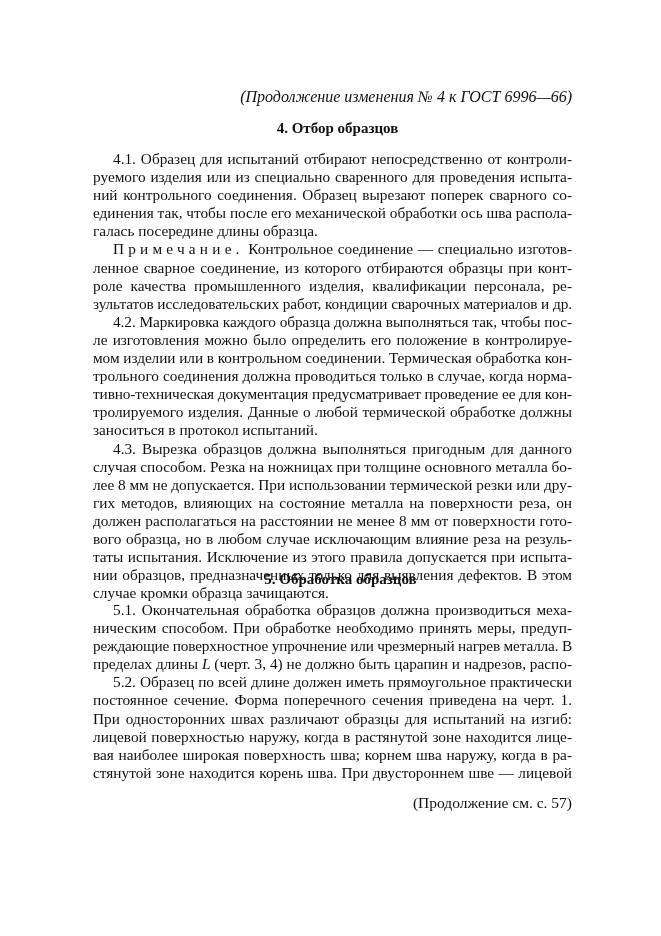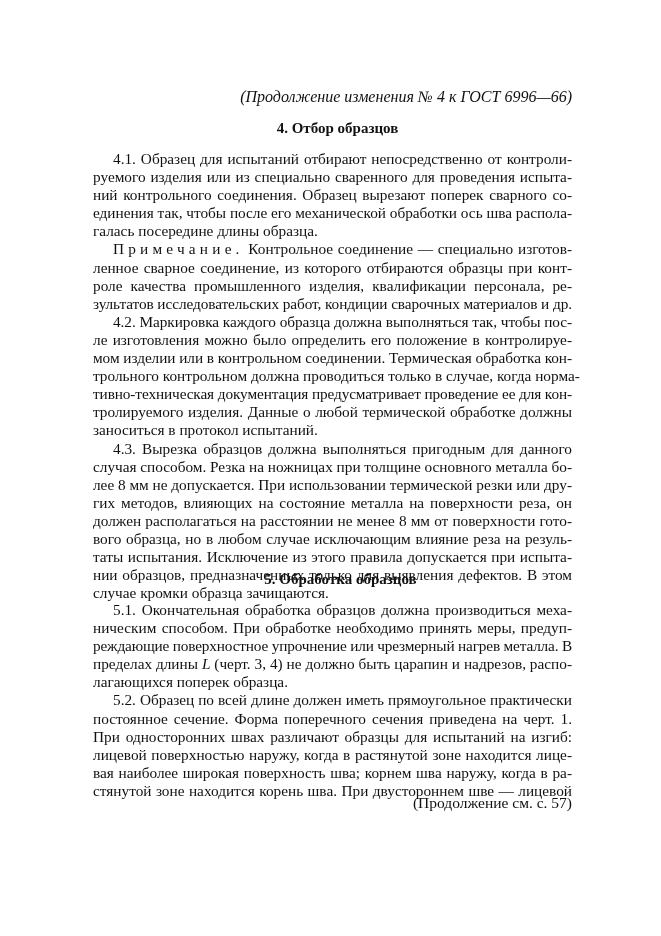--- a/index.html
+++ b/index.html
@@ -87,21 +87,21 @@
     <span class="line"><span style="white-space: nowrap;">ний контрольного соединения. Образец вырезают поперек сварного со-</span></span>
     <span class="line"><span style="white-space: nowrap; letter-spacing: -0.0160779px;">единения так, чтобы после его механической обработки ось шва распола-</span></span>
     <span class="line last"><span style="white-space: nowrap;">галась посередине длины образца.</span></span>
     <span class="line indent"><span style="white-space: nowrap;"><span class="spaced">Примечание.</span> <span>Контрольное соединение — специально изготов-</span></span></span>
     <span class="line"><span style="white-space: nowrap;">ленное сварное соединение, из которого отбираются образцы при конт-</span></span>
     <span class="line"><span style="white-space: nowrap;">роле качества промышленного изделия, квалификации персонала, ре-</span></span>
     <span class="line last"><span style="white-space: nowrap; letter-spacing: -0.0799107px;">зультатов исследовательских работ, кондиции сварочных материалов и др.</span></span>
     <span class="line indent"><span style="white-space: nowrap; letter-spacing: -0.0594223px;">4.2. Маркировка каждого образца должна выполняться так, чтобы пос-</span></span>
     <span class="line"><span style="white-space: nowrap;">ле изготовления можно было определить его положение в контролируе-</span></span>
     <span class="line"><span style="white-space: nowrap; letter-spacing: -0.0556066px;">мом изделии или в контрольном соединении. Термическая обработка кон-</span></span>
-    <span class="line"><span style="white-space: nowrap;">трольного контрольном должна проводиться только в случае, когда норма-</span></span>
+    <span class="line"><span style="white-space: nowrap;">трольного соединения должна проводиться только в случае, когда норма-</span></span>
     <span class="line"><span style="white-space: nowrap; letter-spacing: -0.11481px;">тивно-техническая документация предусматривает проведение ее для кон-</span></span>
     <span class="line"><span style="white-space: nowrap;">тролируемого изделия. Данные о любой термической обработке должны</span></span>
     <span class="line last"><span style="white-space: nowrap;">заноситься в протокол испытаний.</span></span>
     <span class="line indent"><span style="white-space: nowrap;">4.3. Вырезка образцов должна выполняться пригодным для данного</span></span>
     <span class="line"><span style="white-space: nowrap; letter-spacing: -0.0151654px;">случая способом. Резка на ножницах при толщине основного металла бо-</span></span>
     <span class="line"><span style="white-space: nowrap; letter-spacing: -0.0149457px;">лее 8 мм не допускается. При использовании термической резки или дру-</span></span>
     <span class="line"><span style="white-space: nowrap;">гих методов, влияющих на состояние металла на поверхности реза, он</span></span>
     <span class="line"><span style="white-space: nowrap;">должен располагаться на расстоянии не менее 8 мм от поверхности гото-</span></span>
     <span class="line"><span style="white-space: nowrap;">вого образца, но в любом случае исключающим влияние реза на резуль-</span></span>
     <span class="line"><span style="white-space: nowrap;">таты испытания. Исключение из этого правила допускается при испыта-</span></span>
@@ -109,21 +109,20 @@
     <span class="line last"><span style="white-space: nowrap;">случае кромки образца зачищаются.</span></span>
   </div>
 
   <div class="section-title s5">5. Обработка образцов</div>
 
   <div class="block b5">
     <span class="line indent"><span style="white-space: nowrap;">5.1. Окончательная обработка образцов должна производиться меха-</span></span>
     <span class="line"><span style="white-space: nowrap;">ническим способом. При обработке необходимо принять меры, предуп-</span></span>
     <span class="line"><span style="white-space: nowrap; letter-spacing: -0.176772px;">реждающие поверхностное упрочнение или чрезмерный нагрев металла. В</span></span>
     <span class="line"><span style="white-space: nowrap; font-family: Liberation Serif, serif;"><span>пределах длины </span><span class="italic-l">L</span><span> (черт. 3, 4) не должно быть царапин и надрезов, распо-</span></span></span>
-    <span class="line last"><span style="white-space: nowrap;">лагающихся поперек образца.</span></span>
     <span class="line indent"><span style="white-space: nowrap;">5.2. Образец по всей длине должен иметь прямоугольное практически</span></span>
     <span class="line"><span style="white-space: nowrap;">постоянное сечение. Форма поперечного сечения приведена на черт. 1.</span></span>
     <span class="line"><span style="white-space: nowrap;">При односторонних швах различают образцы для испытаний на изгиб:</span></span>
     <span class="line"><span style="white-space: nowrap;">лицевой поверхностью наружу, когда в растянутой зоне находится лице-</span></span>
     <span class="line"><span style="white-space: nowrap;">вая наиболее широкая поверхность шва; корнем шва наружу, когда в ра-</span></span>
     <span class="line"><span style="white-space: nowrap;">стянутой зоне находится корень шва. При двустороннем шве — лицевой</span></span>
   </div>
 
   <div class="footer-note">(Продолжение см. с. 57)</div>
 

